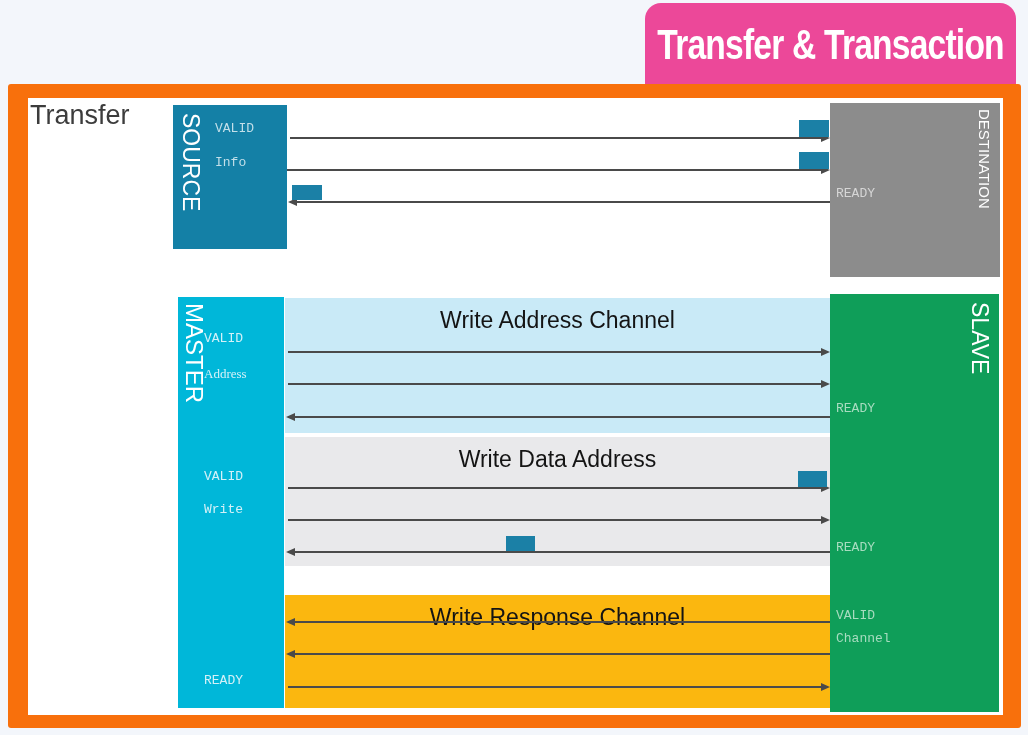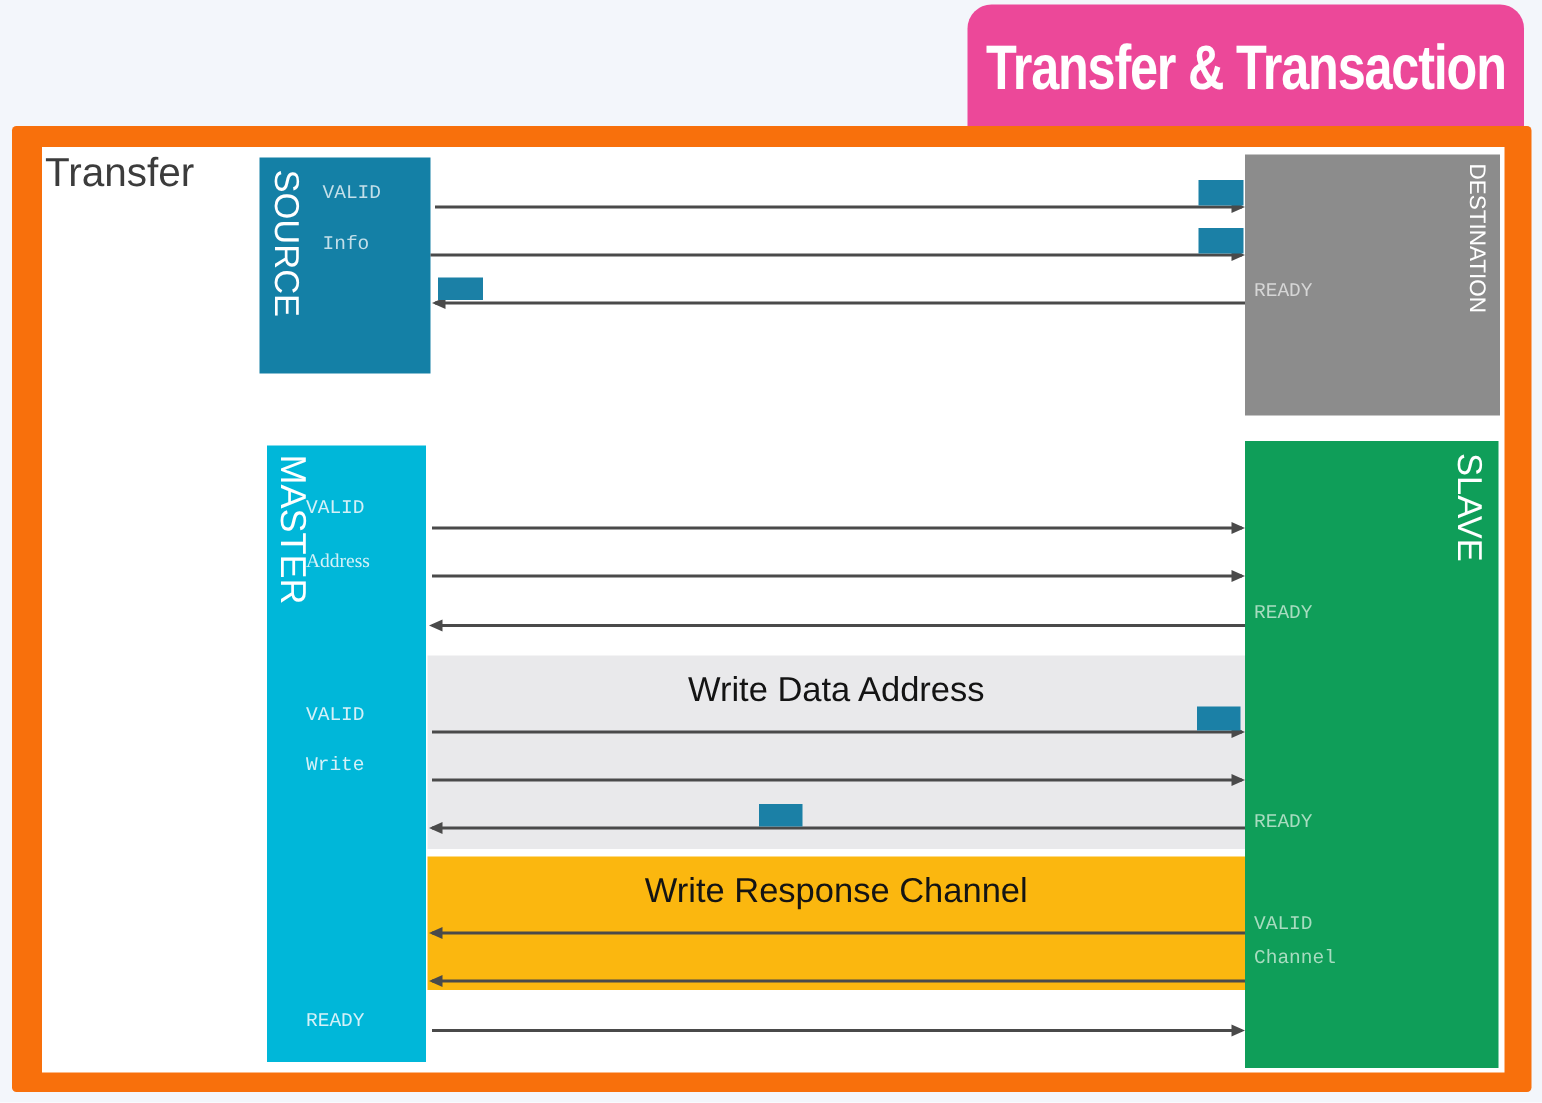--- a/index.html
+++ b/index.html
@@ -52,21 +52,21 @@
     font-size:13px;white-space:nowrap;
   }
   .src-lbl{color:#c3dfe9;}
   .dst-lbl{color:#d6d6d6;}
   .mst-lbl{color:#d4f1f8;}
   .slv-lbl{color:#a8dcc0;}
   
   .band{position:absolute;left:257px;width:545px;}
   .band-addr{top:200px;height:135px;background:#c9eaf7;}
   .band-data{top:339px;height:129px;background:#e9e9eb;}
-  .band-resp{top:473px;height:89px;background:#fbb70f;}
+  .band-resp{top:497px;height:113px;background:#fbb70f;}
   .band-title{
     text-align:center;padding-top:9px;font-size:23px;color:#141414;
   }
   
   .arrow{position:absolute;height:2px;background:#4a4a4a;}
   .arrow.right::after{
     content:"";position:absolute;right:-2px;top:-3px;width:0;height:0;
     border-left:9px solid #4a4a4a;border-top:4px solid transparent;
     border-bottom:4px solid transparent;
   }
@@ -119,20 +119,23 @@
     </div>
 
     <div class="box slave-box">
       <span class="vtext">SLAVE</span>
       <span class="mono slv-lbl" style="left:6px;top:107px;">READY</span>
       <span class="mono slv-lbl" style="left:6px;top:246px;">READY</span>
       <span class="mono slv-lbl" style="left:6px;top:314px;">VALID</span>
       <span class="mono slv-lbl" style="left:6px;top:337px;">Channel</span>
     </div>
 
+    <div class="band band-addr">
+      <div class="band-title">Write Address Channel</div>
+    </div>
     <div class="band band-data">
       <div class="band-title">Write Data Address</div>
     </div>
     <div class="band band-resp">
       <div class="band-title">Write Response Channel</div>
     </div>
 
     <div class="arrow right" style="left:260px;top:253px;width:540px;"></div>
     <div class="arrow right" style="left:260px;top:285px;width:540px;"></div>
     <div class="arrow left" style="left:260px;top:318px;width:542px;"></div>

